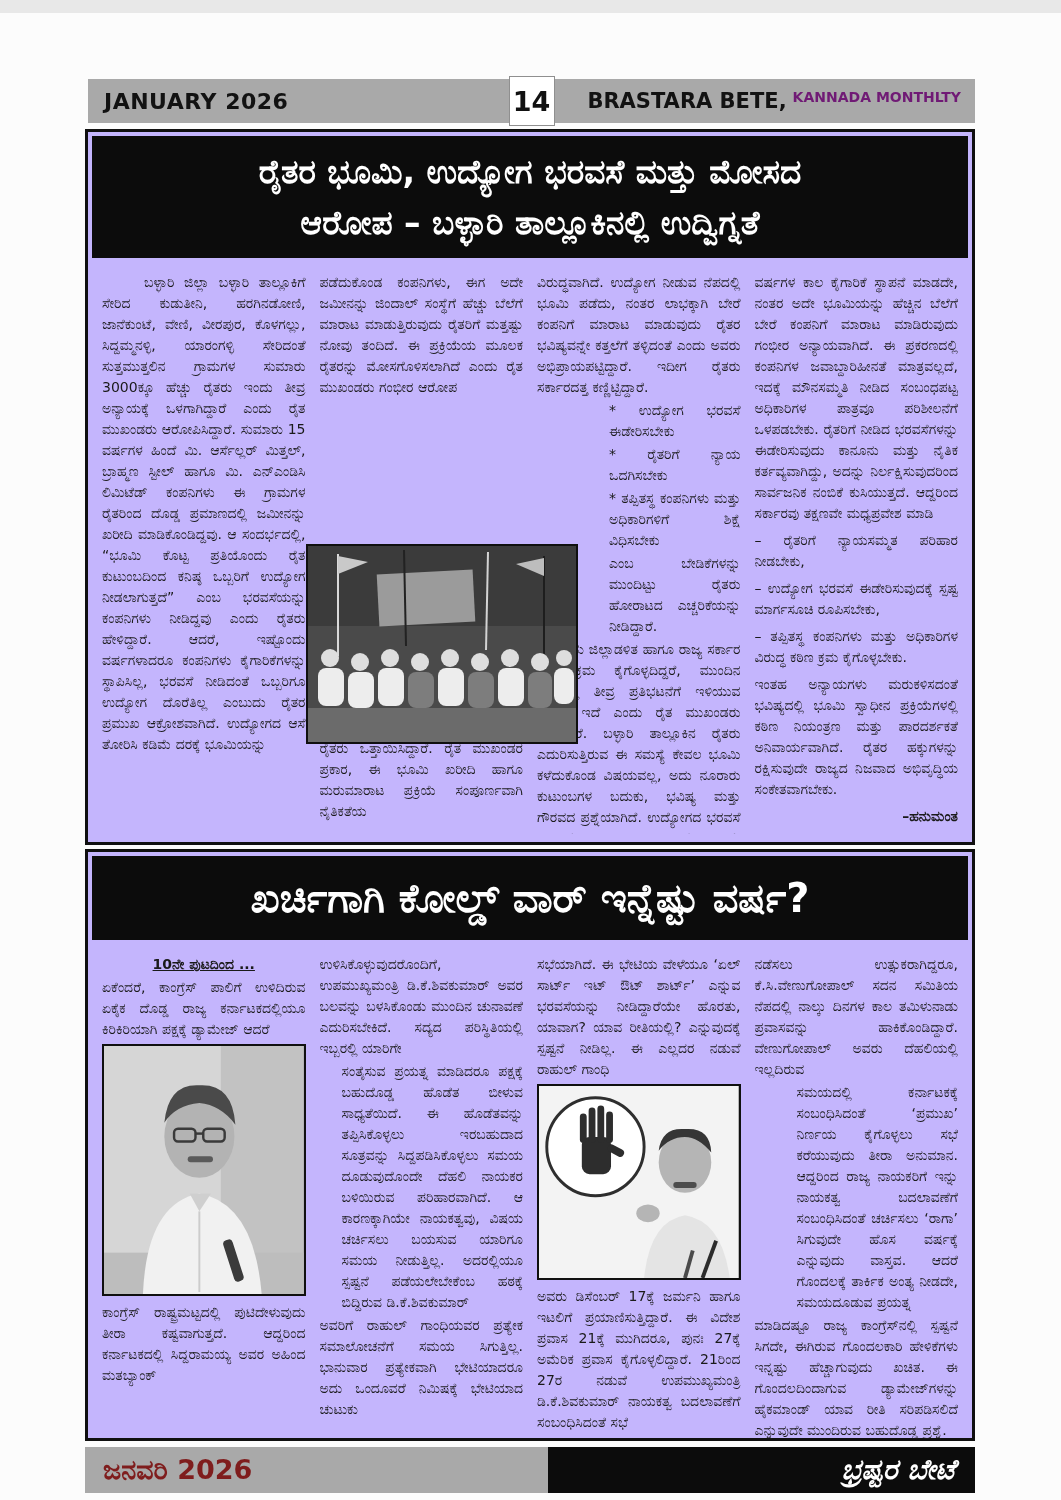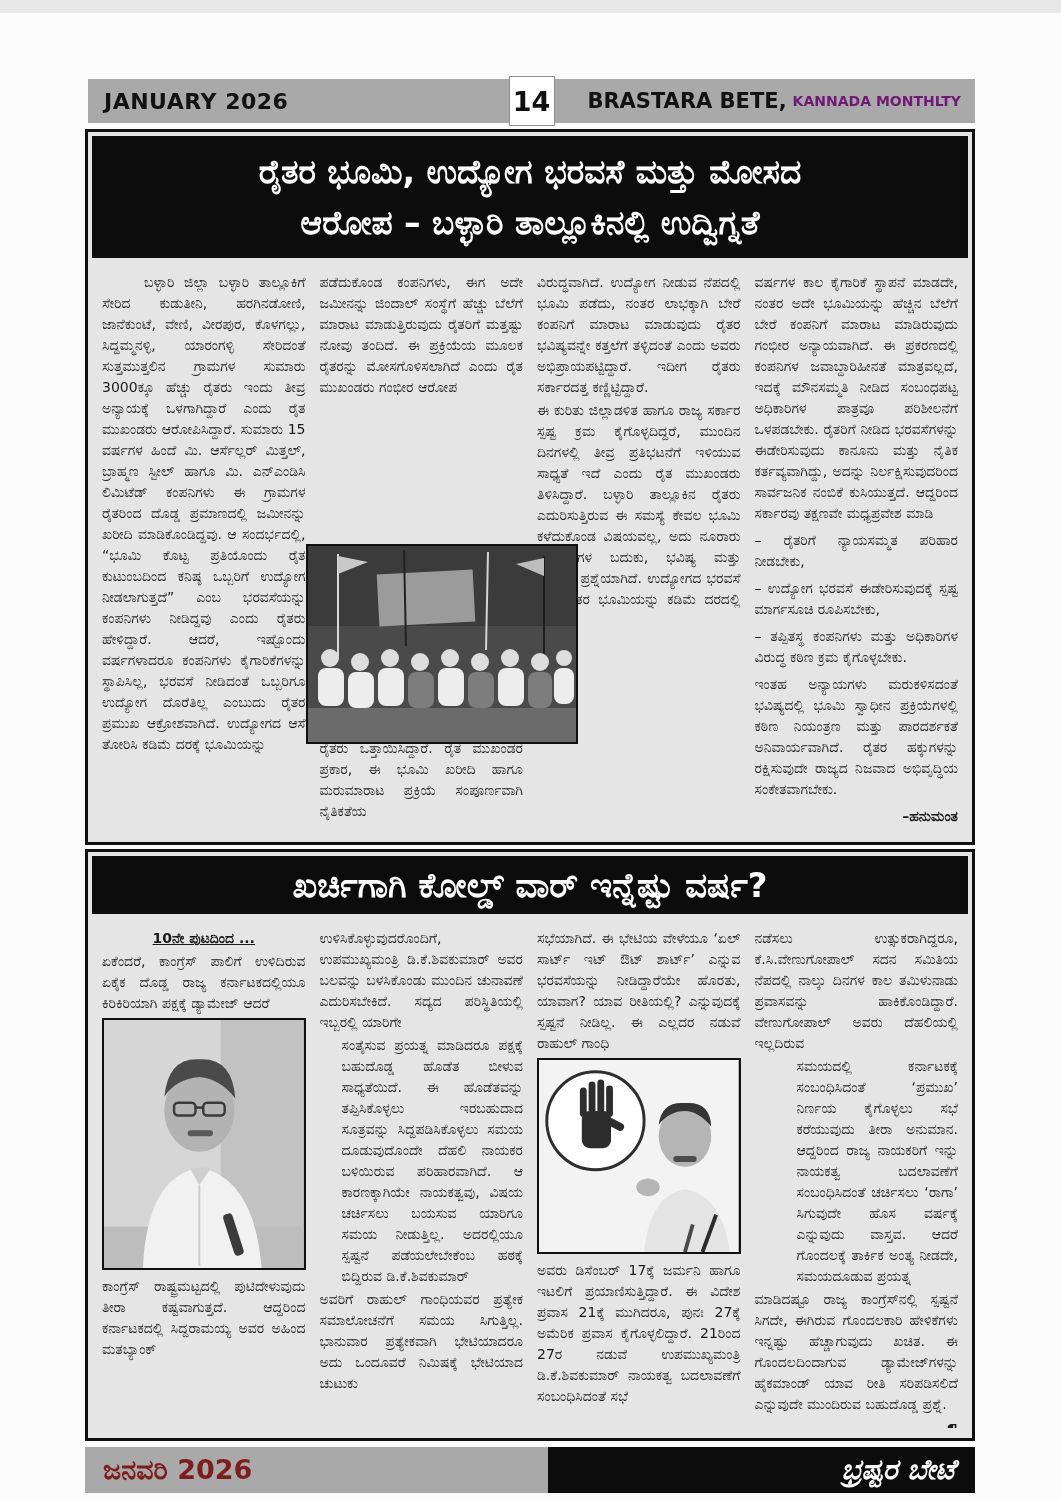--- a/index.html
+++ b/index.html
@@ -12,32 +12,32 @@
   .masthead{
     position:absolute;left:88px;top:66px;width:887px;height:44px;
     background:#a9a9a9;display:flex;align-items:center;
   }
   .masthead .left{font-size:22px;font-weight:bold;letter-spacing:.5px;padding-left:16px;color:#121212;}
   .pageno{
     position:absolute;left:50%;top:-2px;transform:translateX(-50%);
     width:44px;height:48px;background:#ffffff;display:flex;align-items:center;justify-content:center;
     font-size:27px;font-weight:bold;color:#111;box-shadow:0 0 0 1px #8f8f8f;
   }
-  .masthead .right{margin-left:auto;padding-right:14px;display:flex;align-items:center;gap:6px;}
+  .masthead .right{margin-left:auto;padding-right:14px;display:flex;align-items:flex-start;gap:6px;}
   .masthead .right .big{font-size:21px;font-weight:bold;color:#121212;}
   .masthead .right .small{font-size:14px;font-weight:bold;color:#701a75;}
   
-  .artbox{position:absolute;left:85px;width:890px;border:3px solid #101010;background:#e5e5e5;box-sizing:border-box;}
+  .artbox{position:absolute;left:85px;width:890px;border:3px solid #101010;background:#c4b5fd;box-sizing:border-box;}
   #art1{top:116px;height:716px;}
   #art2{top:836px;height:592px;}
   .banner{
     margin:4px;background:#0c0c0c;color:#fff;text-align:center;font-weight:bold;
   }
   #art1 .banner{font-size:33px;line-height:1.55;padding:10px 4px;}
-  #art2 .banner{font-size:34px;line-height:1.3;padding:7px 4px;}
+  #art2 .banner{font-size:40px;line-height:1.3;padding:16px 4px;}
   .body4{
     display:flex;gap:14px;padding:10px 14px 6px 14px;position:relative;
     font-size:14px;line-height:1.5;text-align:justify;
   }
   .col{flex:1;min-width:0;overflow:hidden;}
   #art1 .body4{height:562px;}
   #art2 .body4{height:500px;}
   .col p{margin:0 0 2px 0;}
   .indent1{ text-indent:42px; }
   .spacer-photo{height:212px;}
@@ -132,20 +132,26 @@
       </div>
 
       <div class="col">
         <p>ಪಡೆದುಕೊಂಡ ಕಂಪನಿಗಳು, ಈಗ ಅದೇ ಜಮೀನನ್ನು ಜಿಂದಾಲ್ ಸಂಸ್ಥೆಗೆ ಹೆಚ್ಚು ಬೆಲೆಗೆ ಮಾರಾಟ ಮಾಡುತ್ತಿರುವುದು ರೈತರಿಗೆ ಮತ್ತಷ್ಟು ನೋವು ತಂದಿದೆ. ಈ ಪ್ರಕ್ರಿಯೆಯ ಮೂಲಕ ರೈತರನ್ನು ಮೋಸಗೊಳಿಸಲಾಗಿದೆ ಎಂದು ರೈತ ಮುಖಂಡರು ಗಂಭೀರ ಆರೋಪ</p>
         <div class="spacer-photo"></div>
         <p>ಮಾಡಿದ್ದಾರೆ. “ನಮ್ಮ ಜೀವನಾಧಾರವಾದ ಭೂಮಿಯನ್ನು ಕಳೆದುಕೊಂಡು, ಉದ್ಯೋಗವೂ ಇಲ್ಲದೆ ಇಂದು ನಾವು ಅತಂತ್ರ ಸ್ಥಿತಿಗೆ ತಲುಪಿದ್ದೇವೆ. ಕಂಪನಿಗಳು ಮತ್ತು ಇದಕ್ಕೆ ಸಹಕಾರ ನೀಡಿದ ಸಂಬಂಧಪಟ್ಟ ಅಧಿಕಾರಿಗಳ ವಿರುದ್ಧ ಕಠಿಣ ಕ್ರಮ ಕೈಗೊಳ್ಳಬೇಕು” ಎಂದು ರೈತರು ಒತ್ತಾಯಿಸಿದ್ದಾರೆ. ರೈತ ಮುಖಂಡರ ಪ್ರಕಾರ, ಈ ಭೂಮಿ ಖರೀದಿ ಹಾಗೂ ಮರುಮಾರಾಟ ಪ್ರಕ್ರಿಯೆ ಸಂಪೂರ್ಣವಾಗಿ ನೈತಿಕತೆಯ</p>
       </div>
 
       <div class="col">
         <p>ವಿರುದ್ಧವಾಗಿದೆ. ಉದ್ಯೋಗ ನೀಡುವ ನೆಪದಲ್ಲಿ ಭೂಮಿ ಪಡೆದು, ನಂತರ ಲಾಭಕ್ಕಾಗಿ ಬೇರೆ ಕಂಪನಿಗೆ ಮಾರಾಟ ಮಾಡುವುದು ರೈತರ ಭವಿಷ್ಯವನ್ನೇ ಕತ್ತಲೆಗೆ ತಳ್ಳಿದಂತೆ ಎಂದು ಅವರು ಅಭಿಪ್ರಾಯಪಟ್ಟಿದ್ದಾರೆ. ಇದೀಗ ರೈತರು ಸರ್ಕಾರದತ್ತ ಕಣ್ಣಿಟ್ಟಿದ್ದಾರೆ.</p>
+        <div class="demands">
+          <div>* ಉದ್ಯೋಗ ಭರವಸೆ ಈಡೇರಿಸಬೇಕು</div>
+          <div>* ರೈತರಿಗೆ ನ್ಯಾಯ ಒದಗಿಸಬೇಕು</div>
+          <div>* ತಪ್ಪಿತಸ್ಥ ಕಂಪನಿಗಳು ಮತ್ತು ಅಧಿಕಾರಿಗಳಿಗೆ ಶಿಕ್ಷೆ ವಿಧಿಸಬೇಕು</div>
+          <div>ಎಂಬ ಬೇಡಿಕೆಗಳನ್ನು ಮುಂದಿಟ್ಟು ರೈತರು ಹೋರಾಟದ ಎಚ್ಚರಿಕೆಯನ್ನು ನೀಡಿದ್ದಾರೆ.</div>
+        </div>
         <p>ಈ ಕುರಿತು ಜಿಲ್ಲಾಡಳಿತ ಹಾಗೂ ರಾಜ್ಯ ಸರ್ಕಾರ ಸ್ಪಷ್ಟ ಕ್ರಮ ಕೈಗೊಳ್ಳದಿದ್ದರೆ, ಮುಂದಿನ ದಿನಗಳಲ್ಲಿ ತೀವ್ರ ಪ್ರತಿಭಟನೆಗೆ ಇಳಿಯುವ ಸಾಧ್ಯತೆ ಇದೆ ಎಂದು ರೈತ ಮುಖಂಡರು ತಿಳಿಸಿದ್ದಾರೆ. ಬಳ್ಳಾರಿ ತಾಲ್ಲೂಕಿನ ರೈತರು ಎದುರಿಸುತ್ತಿರುವ ಈ ಸಮಸ್ಯೆ ಕೇವಲ ಭೂಮಿ ಕಳೆದುಕೊಂಡ ವಿಷಯವಲ್ಲ, ಅದು ನೂರಾರು ಕುಟುಂಬಗಳ ಬದುಕು, ಭವಿಷ್ಯ ಮತ್ತು ಗೌರವದ ಪ್ರಶ್ನೆಯಾಗಿದೆ. ಉದ್ಯೋಗದ ಭರವಸೆ ನೀಡಿ ರೈತರ ಭೂಮಿಯನ್ನು ಕಡಿಮೆ ದರದಲ್ಲಿ ಪಡೆದು,</p>
       </div>
 
       <div class="col">
         <p>ವರ್ಷಗಳ ಕಾಲ ಕೈಗಾರಿಕೆ ಸ್ಥಾಪನೆ ಮಾಡದೇ, ನಂತರ ಅದೇ ಭೂಮಿಯನ್ನು ಹೆಚ್ಚಿನ ಬೆಲೆಗೆ ಬೇರೆ ಕಂಪನಿಗೆ ಮಾರಾಟ ಮಾಡಿರುವುದು ಗಂಭೀರ ಅನ್ಯಾಯವಾಗಿದೆ. ಈ ಪ್ರಕರಣದಲ್ಲಿ ಕಂಪನಿಗಳ ಜವಾಬ್ದಾರಿಹೀನತೆ ಮಾತ್ರವಲ್ಲದೆ, ಇದಕ್ಕೆ ಮೌನಸಮ್ಮತಿ ನೀಡಿದ ಸಂಬಂಧಪಟ್ಟ ಅಧಿಕಾರಿಗಳ ಪಾತ್ರವೂ ಪರಿಶೀಲನೆಗೆ ಒಳಪಡಬೇಕು. ರೈತರಿಗೆ ನೀಡಿದ ಭರವಸೆಗಳನ್ನು ಈಡೇರಿಸುವುದು ಕಾನೂನು ಮತ್ತು ನೈತಿಕ ಕರ್ತವ್ಯವಾಗಿದ್ದು, ಅದನ್ನು ನಿರ್ಲಕ್ಷಿಸುವುದರಿಂದ ಸಾರ್ವಜನಿಕ ನಂಬಿಕೆ ಕುಸಿಯುತ್ತದೆ. ಆದ್ದರಿಂದ ಸರ್ಕಾರವು ತಕ್ಷಣವೇ ಮಧ್ಯಪ್ರವೇಶ ಮಾಡಿ</p>
         <div class="dashlist">
           <div>– ರೈತರಿಗೆ ನ್ಯಾಯಸಮ್ಮತ ಪರಿಹಾರ ನೀಡಬೇಕು,</div>
           <div>– ಉದ್ಯೋಗ ಭರವಸೆ ಈಡೇರಿಸುವುದಕ್ಕೆ ಸ್ಪಷ್ಟ ಮಾರ್ಗಸೂಚಿ ರೂಪಿಸಬೇಕು,</div>
           <div>– ತಪ್ಪಿತಸ್ಥ ಕಂಪನಿಗಳು ಮತ್ತು ಅಧಿಕಾರಿಗಳ ವಿರುದ್ಧ ಕಠಿಣ ಕ್ರಮ ಕೈಗೊಳ್ಳಬೇಕು.</div>
         </div>

